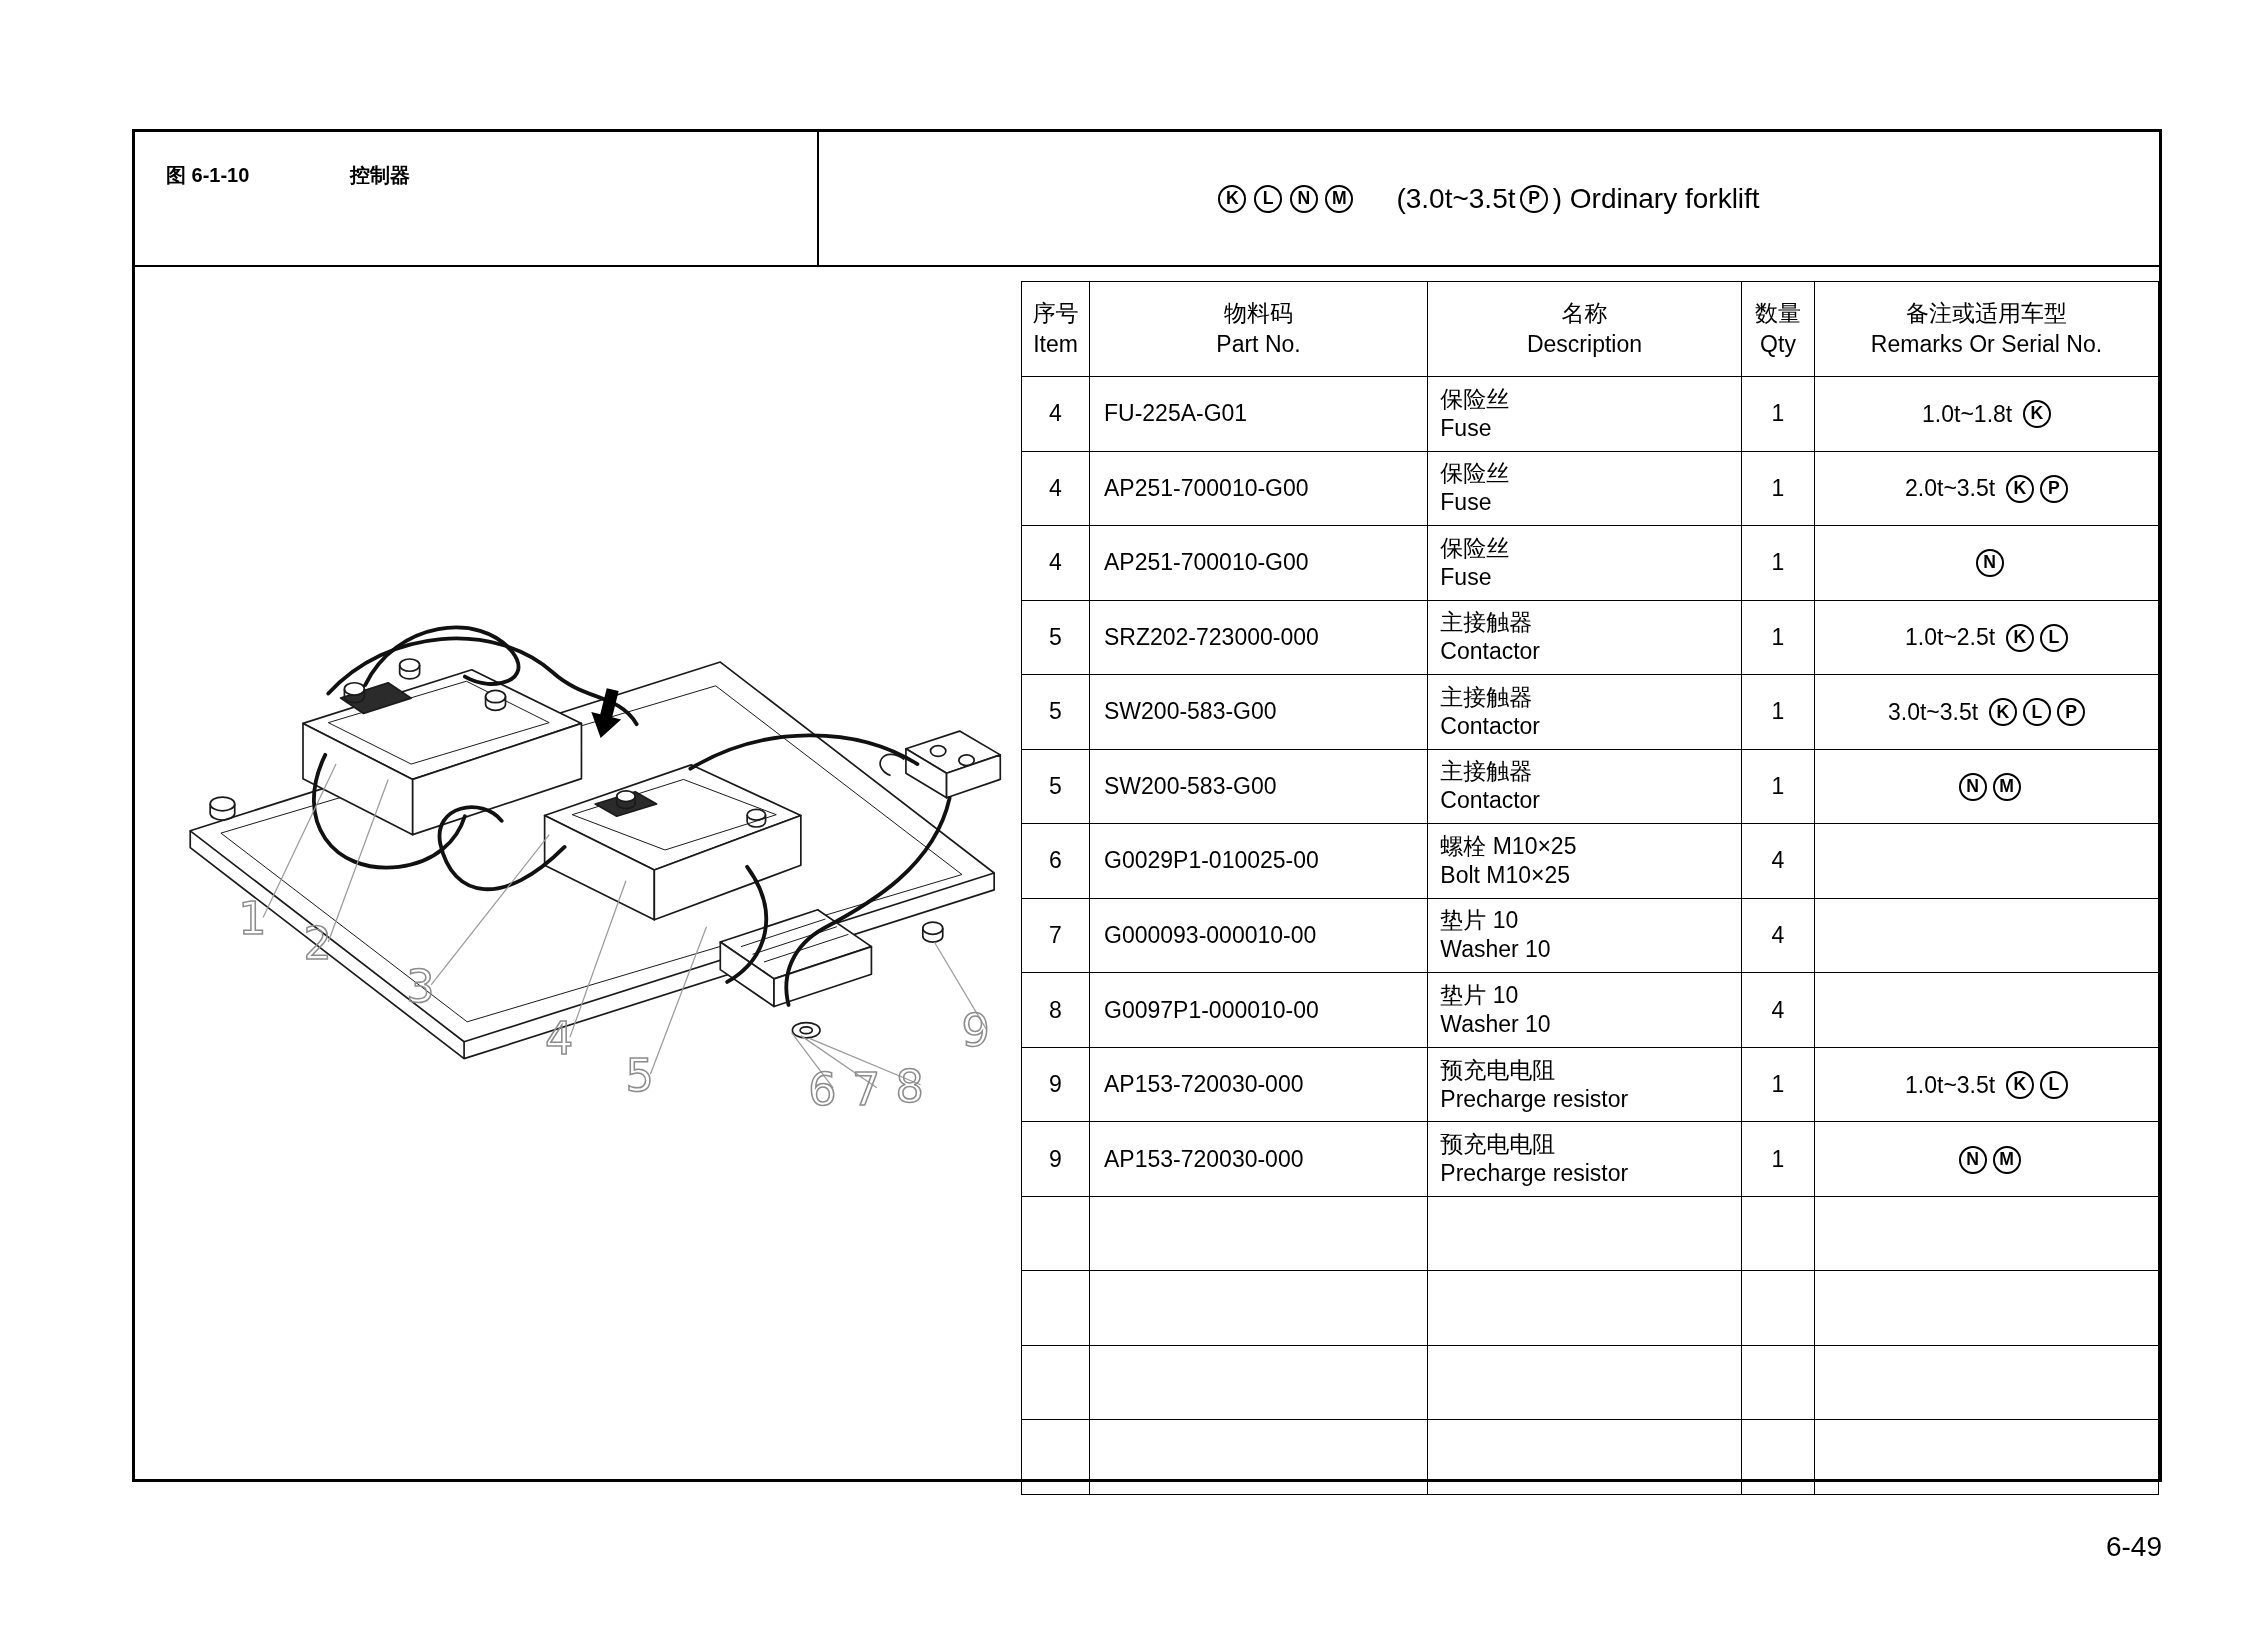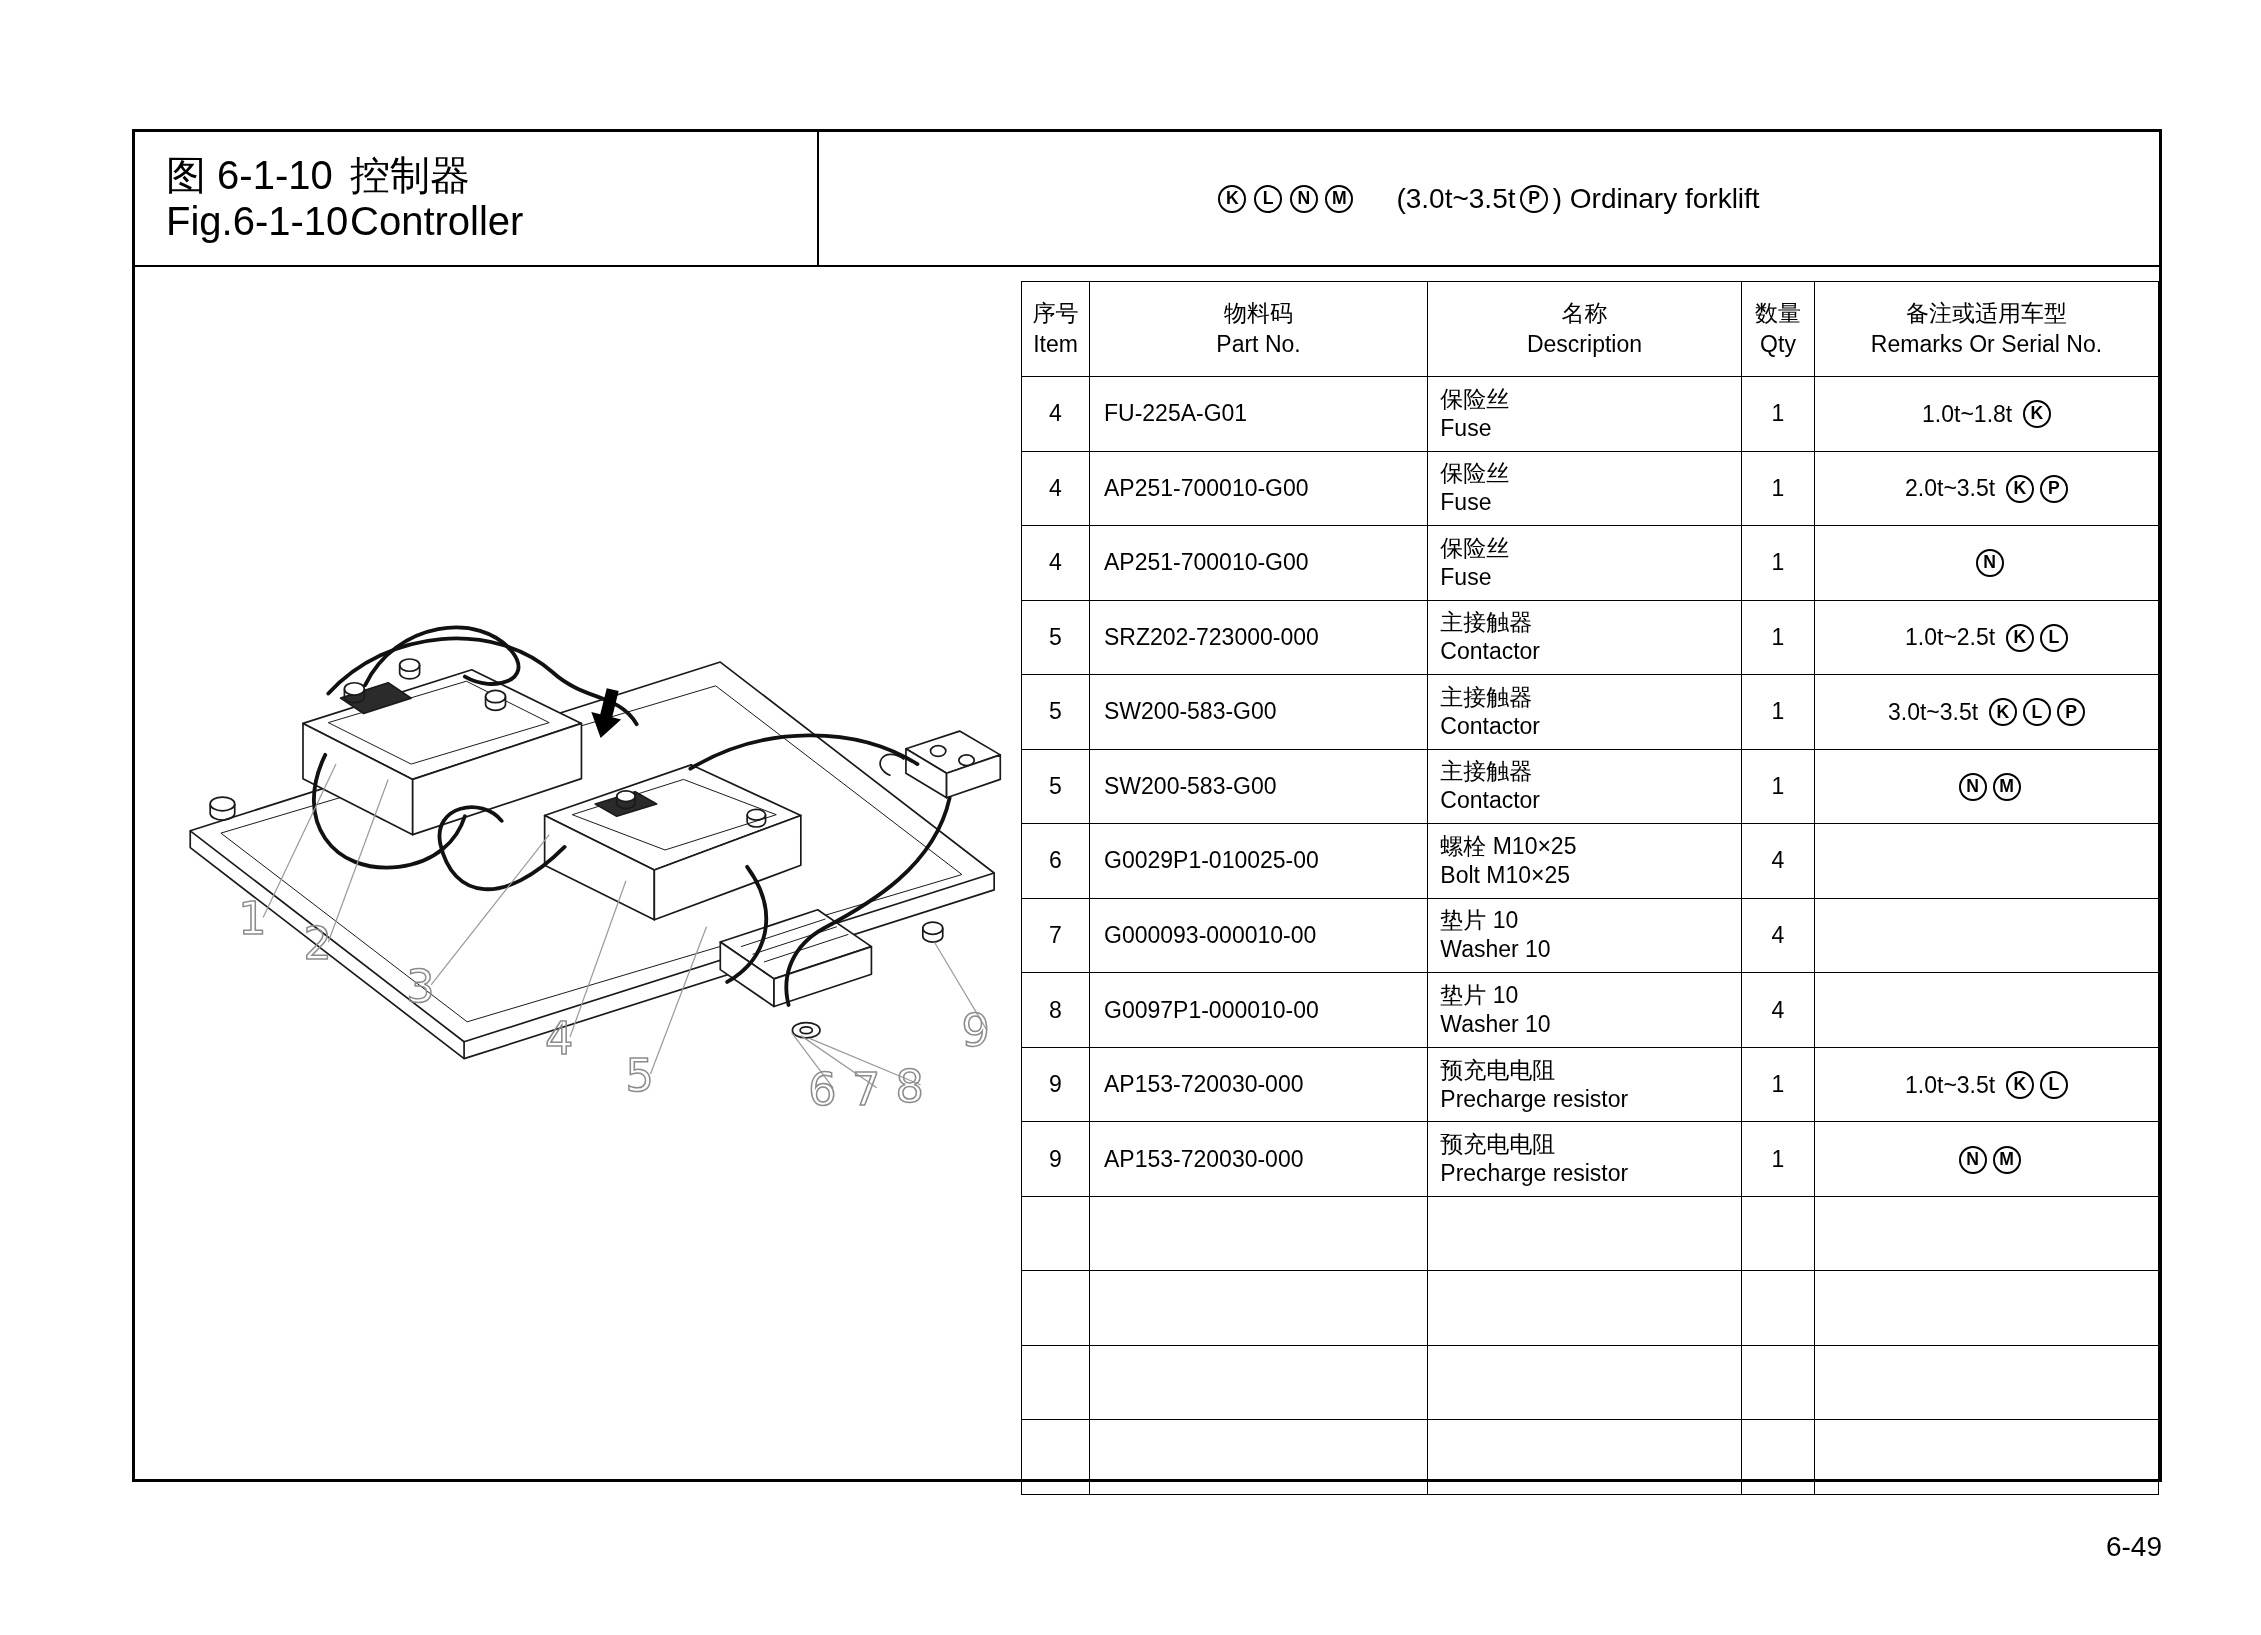--- a/index.html
+++ b/index.html
@@ -12,21 +12,21 @@
   .frame {
     position:absolute; left:132px; top:129px; width:2030px; height:1353px;
     border:3.1px solid #000; background:#fff;
   }
   
   .hdr { position:absolute; left:0; top:0; right:0; height:135px; border-bottom:2.3px solid #000; }
   .title-cell {
     position:absolute; left:0; top:0; width:684px; height:100%;
     border-right:2.3px solid #000; padding:20px 0 0 31px;
   }
-  .t-row { display:flex; font-weight:normal; font-size:40px; line-height:46px; }
+  .t-row { display:flex; font-weight:bold; font-size:20px; line-height:46px; }
   .t-label { width:184px; }
   .class-cell {
     position:absolute; left:684px; right:0; top:0; height:100%;
     display:flex; align-items:center; justify-content:center; font-size:28px;
   }
   .ap-codes { display:inline-flex; gap:7.7px; margin-right:43px; }
   .ap-text { display:inline-flex; align-items:center; gap:4.6px; }
   .circ {
     display:inline-flex; align-items:center; justify-content:center;
     width:28px; height:28px; border:2.3px solid #000; border-radius:50%;
@@ -66,24 +66,20 @@
 </head>
 <body>
 
 <div class="frame">
 
   <div class="hdr">
     <div class="title-cell">
       <div class="t-row">
         <span class="t-label">图 6-1-10</span>
         <span>控制器</span>
-      </div>
-      <div class="t-row">
-        <span class="t-label">Fig.6-1-10</span>
-        <span>Controller</span>
       </div>
     </div>
     <div class="class-cell">
       <span class="ap-codes">
           <span class="circ">K</span>
           <span class="circ">L</span>
           <span class="circ">N</span>
           <span class="circ">M</span>
         </span>
       <span class="ap-text">(3.0t~3.5t<span class="circ">P</span>) Ordinary forklift</span>

